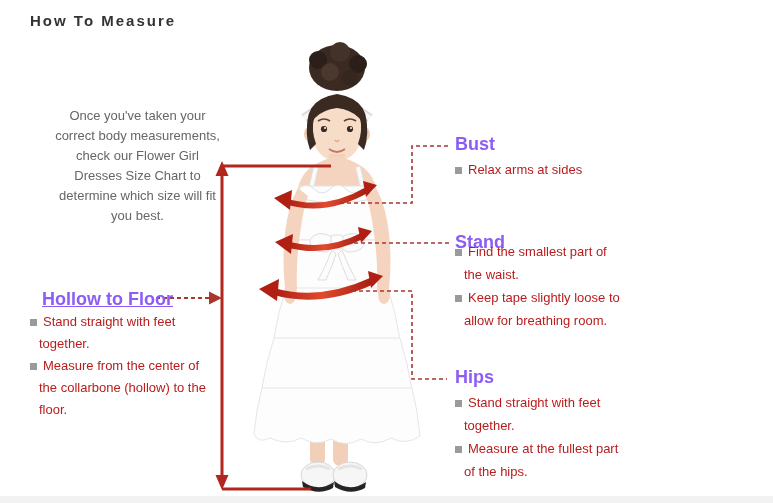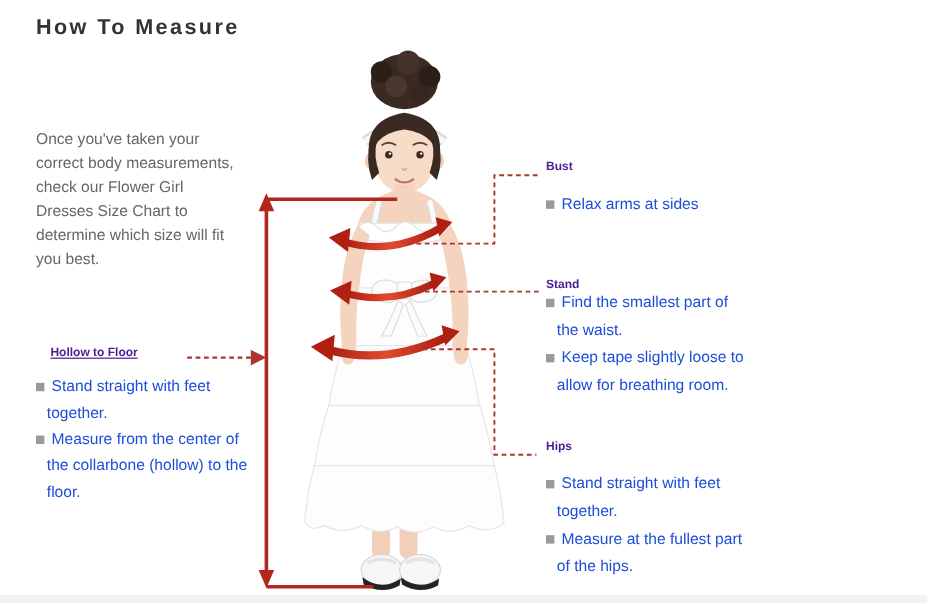--- a/index.html
+++ b/index.html
@@ -1,23 +1,23 @@
 <!DOCTYPE html>
 <html><head>
 <meta charset="utf-8">
 <style>
   html,body{margin:0;padding:0;background:#fff;}
   .canvas{position:relative;width:773px;height:503px;background:#ffffff;overflow:hidden;
           font-family:"Liberation Sans",sans-serif;}
   .abs{position:absolute;}
-  .page-title{left:30px;top:12px;font-size:18px;font-weight:bold;color:#333333;letter-spacing:2px;}
+  .page-title{left:30px;top:12px;font-size:15px;font-weight:bold;color:#333333;letter-spacing:2px;}
   .intro{left:30px;top:106px;width:215px;font-size:13px;color:#666666;}
-  .intro div{line-height:20px;}
-  .sec-heading{font-size:10px;font-weight:bold;color:#4c1d95;white-space:nowrap;}
-  .bullets{font-size:13px;color:#1d4ed8;}
+  .intro div{line-height:20px;text-align:center;}
+  .sec-heading{font-size:18px;font-weight:bold;color:#8b5cf6;white-space:nowrap;}
+  .bullets{font-size:13px;color:#b91c1c;}
   .bullet{padding-left:9px;text-indent:-9px;}
   .sq{display:inline-block;width:7px;height:7px;background:#9a9a9a;margin-right:6px;}
   .h-hollow{left:42px;top:289px;text-decoration:underline;}
   .b-hollow{left:30px;top:311px;width:182px;}
   .b-hollow .bullet{line-height:22px;}
   .h-bust{left:455px;top:134px;}
   .b-bust{left:455px;top:158px;width:172px;}
   .h-waist{left:455px;top:232px;}
   .b-waist{left:455px;top:240px;width:172px;}
   .h-hips{left:455px;top:367px;}

